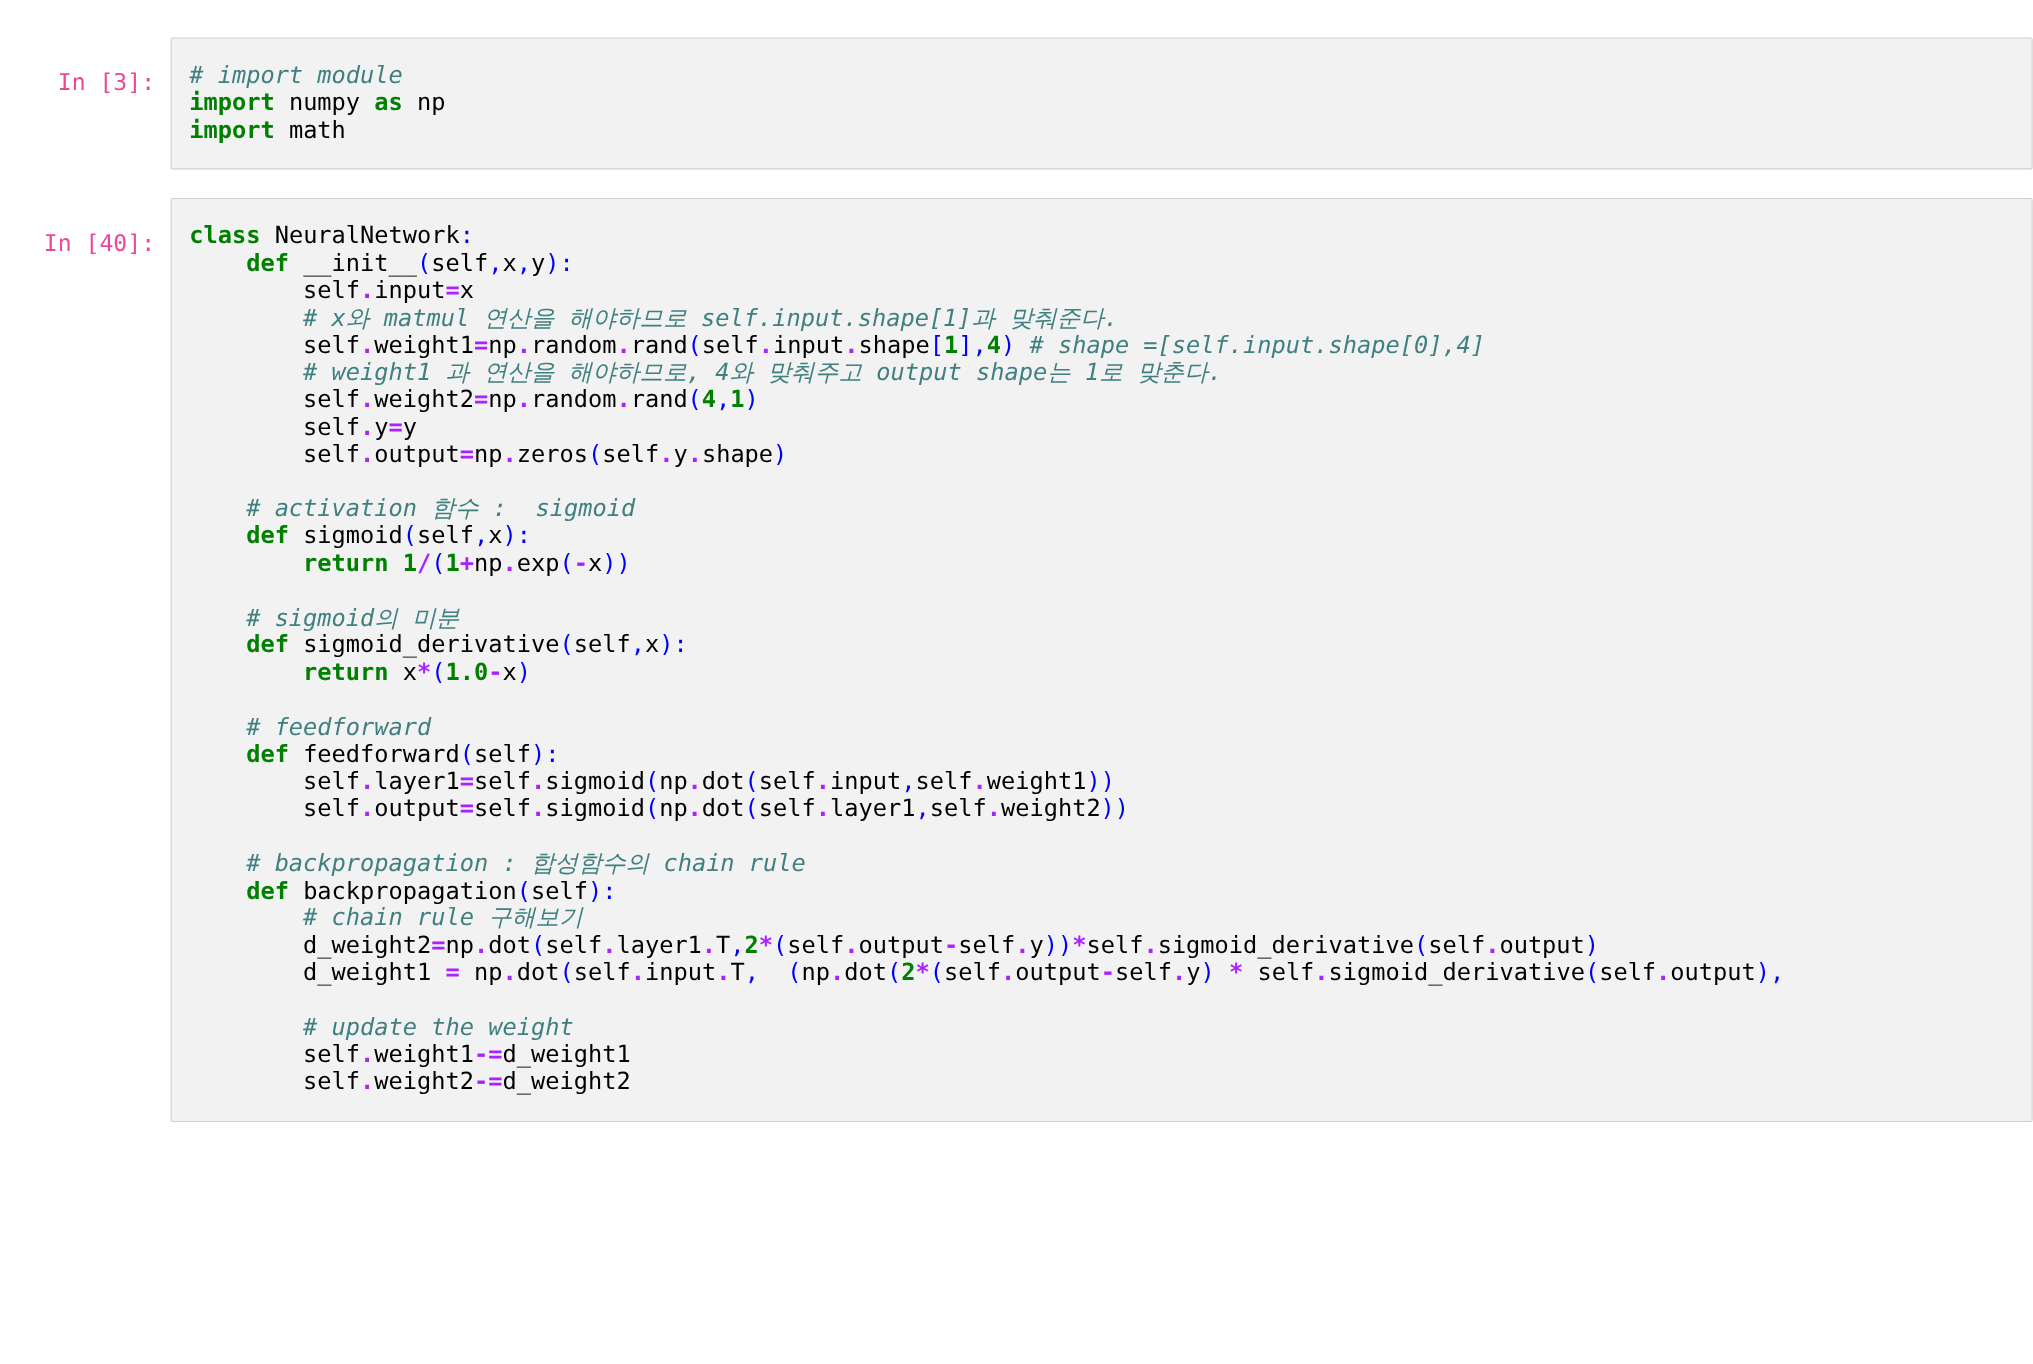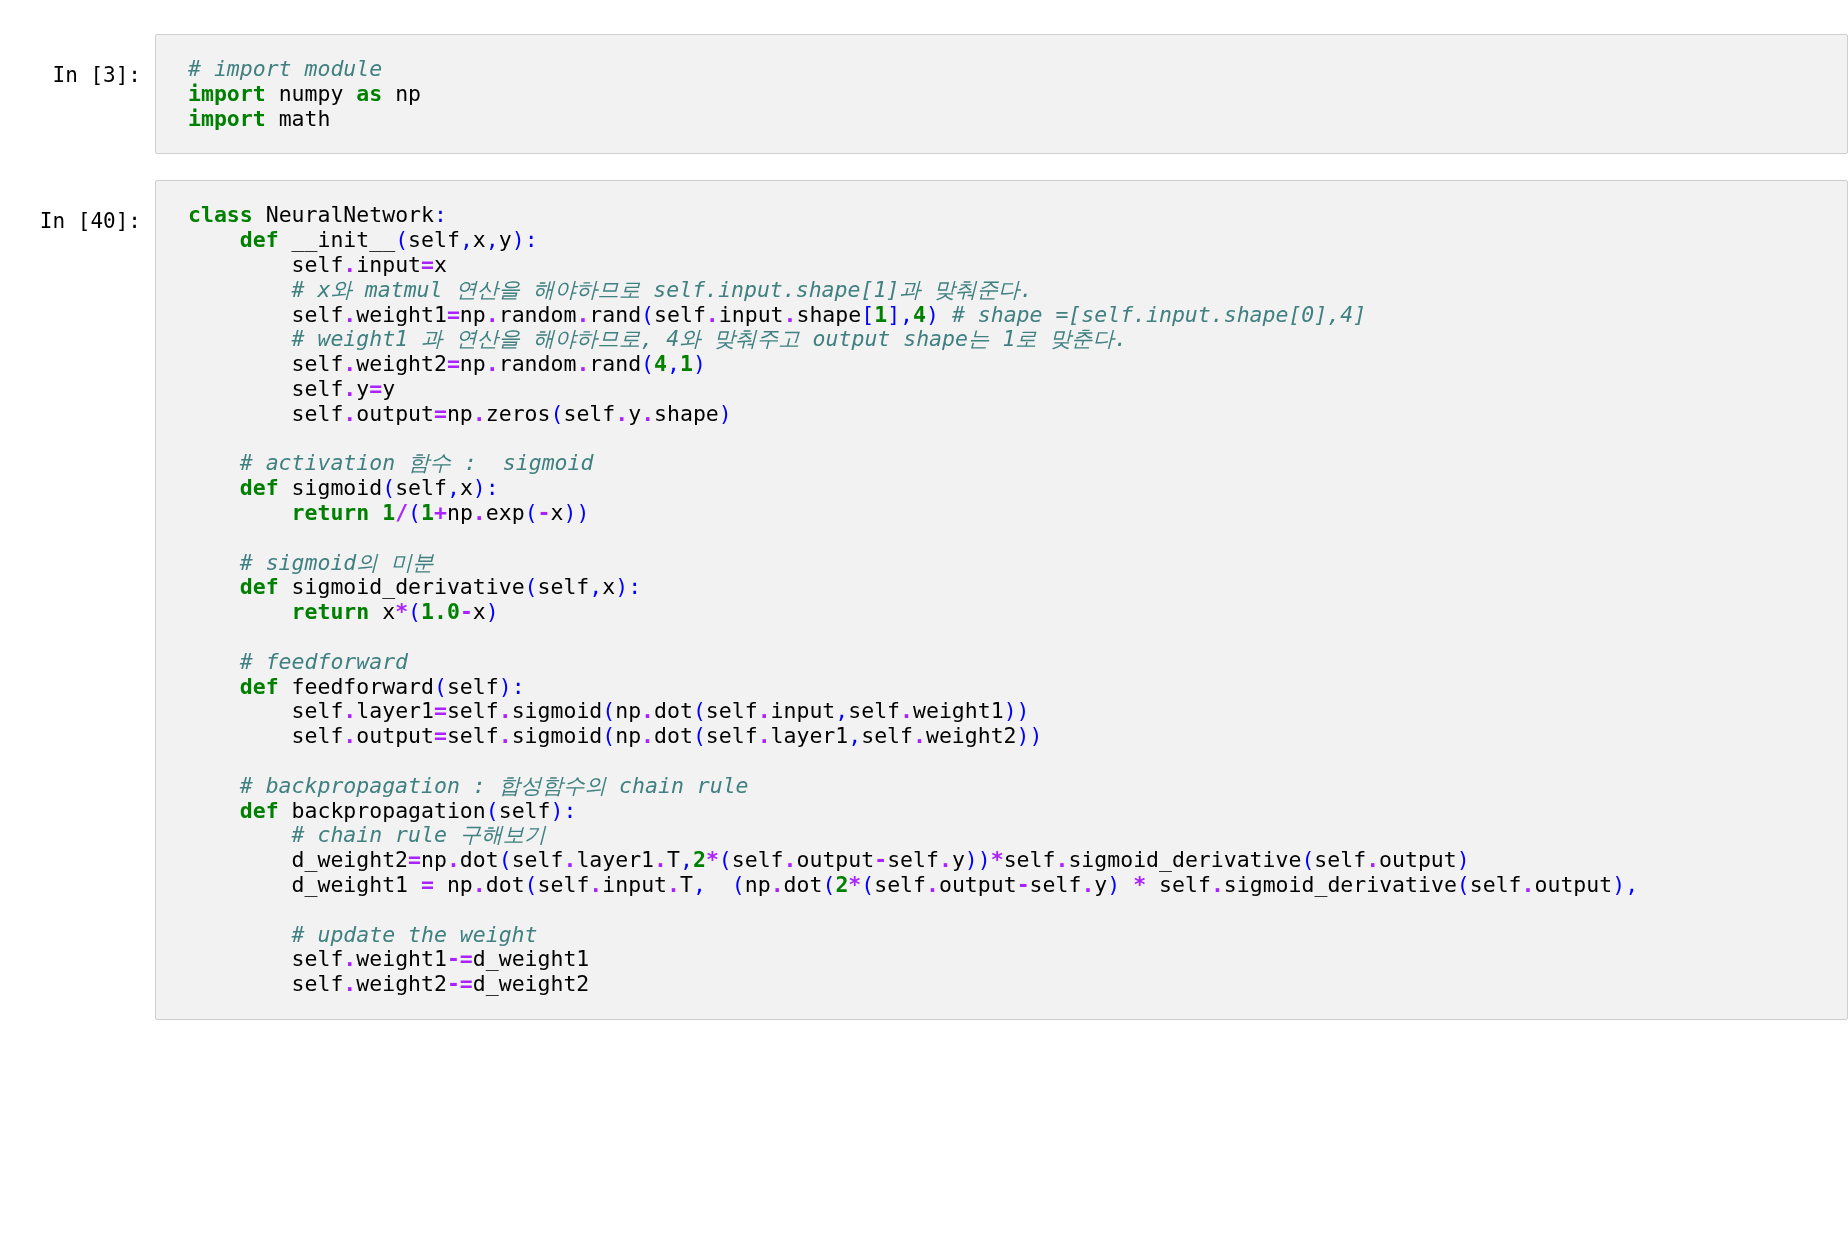--- a/index.html
+++ b/index.html
@@ -31,32 +31,32 @@
   }
   .prompt {
     width: 155px;
     min-width: 155px;
     text-align: right;
     padding-right: 14px;
     box-sizing: border-box;
     font-family: "DejaVu Sans Mono", monospace;
     font-size: 21px;
     line-height: 30px;
-    color: #000000;
+    color: #ec4899;
     padding-top: 26px;
     user-select: none;
     white-space: pre;
   }
   .input-area {
     flex: 1;
     background: #f2f2f2;
     border: 1px solid #cfcfcf;
     border-radius: 2px;
     box-sizing: border-box;
-    padding: 22px 10px 22px 32px;
+    padding: 22px 10px 22px 16px;
     overflow: hidden;
   }
   .code {
     margin: 0;
     font-family: "DejaVu Sans Mono", monospace;
     font-size: 21.5px;
     line-height: 24.8px;
     letter-spacing: 0px;
     white-space: pre;
     color: #000000;

